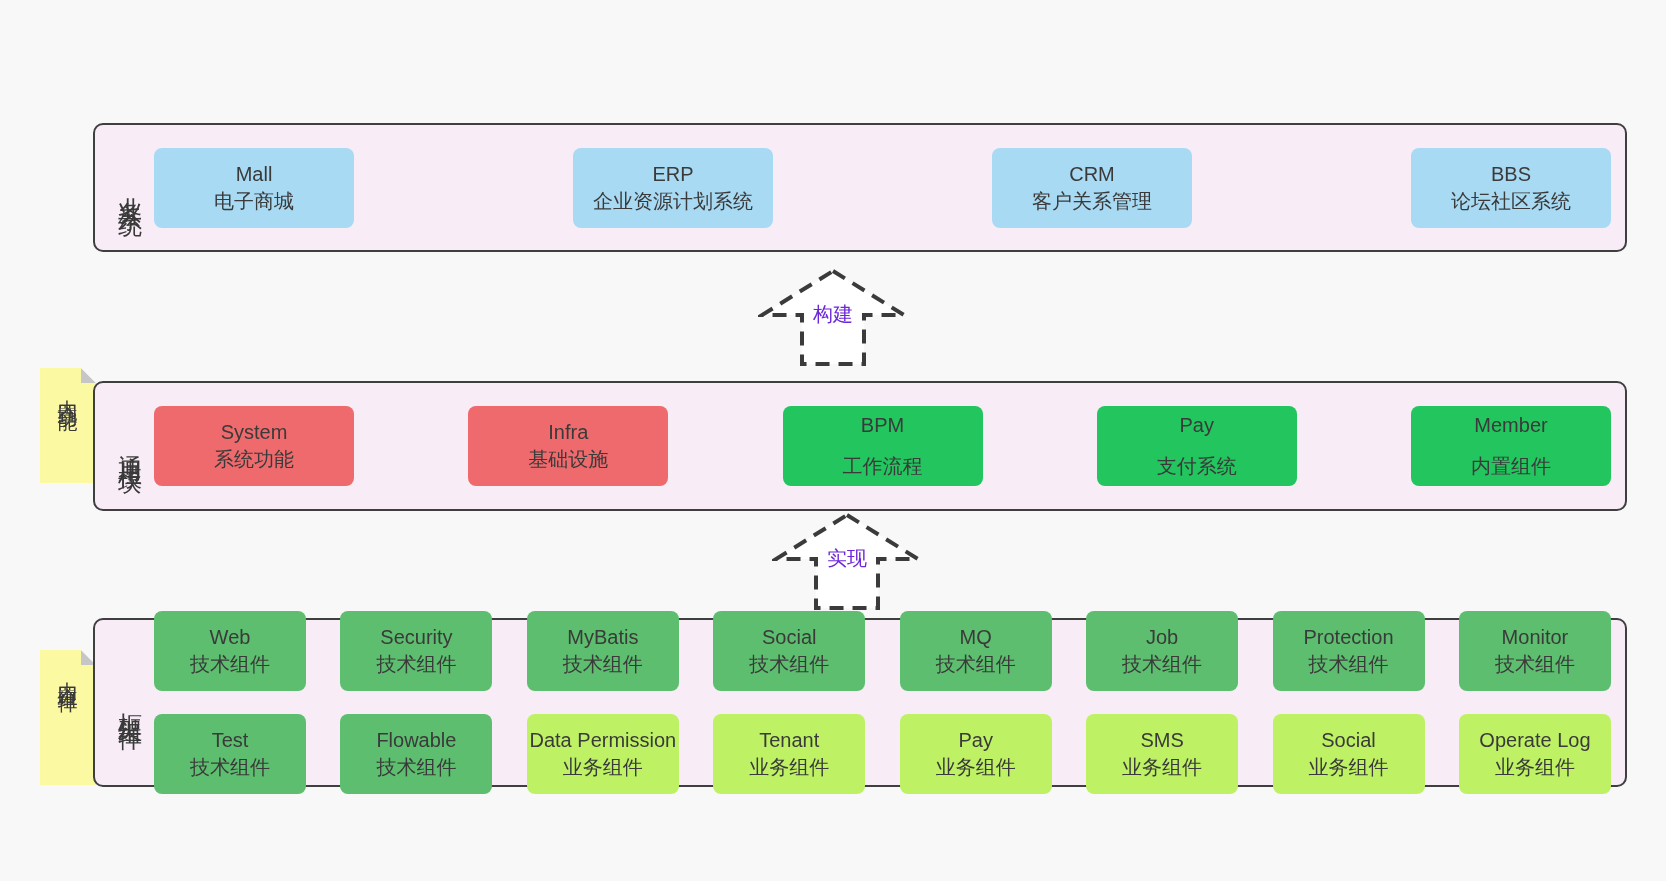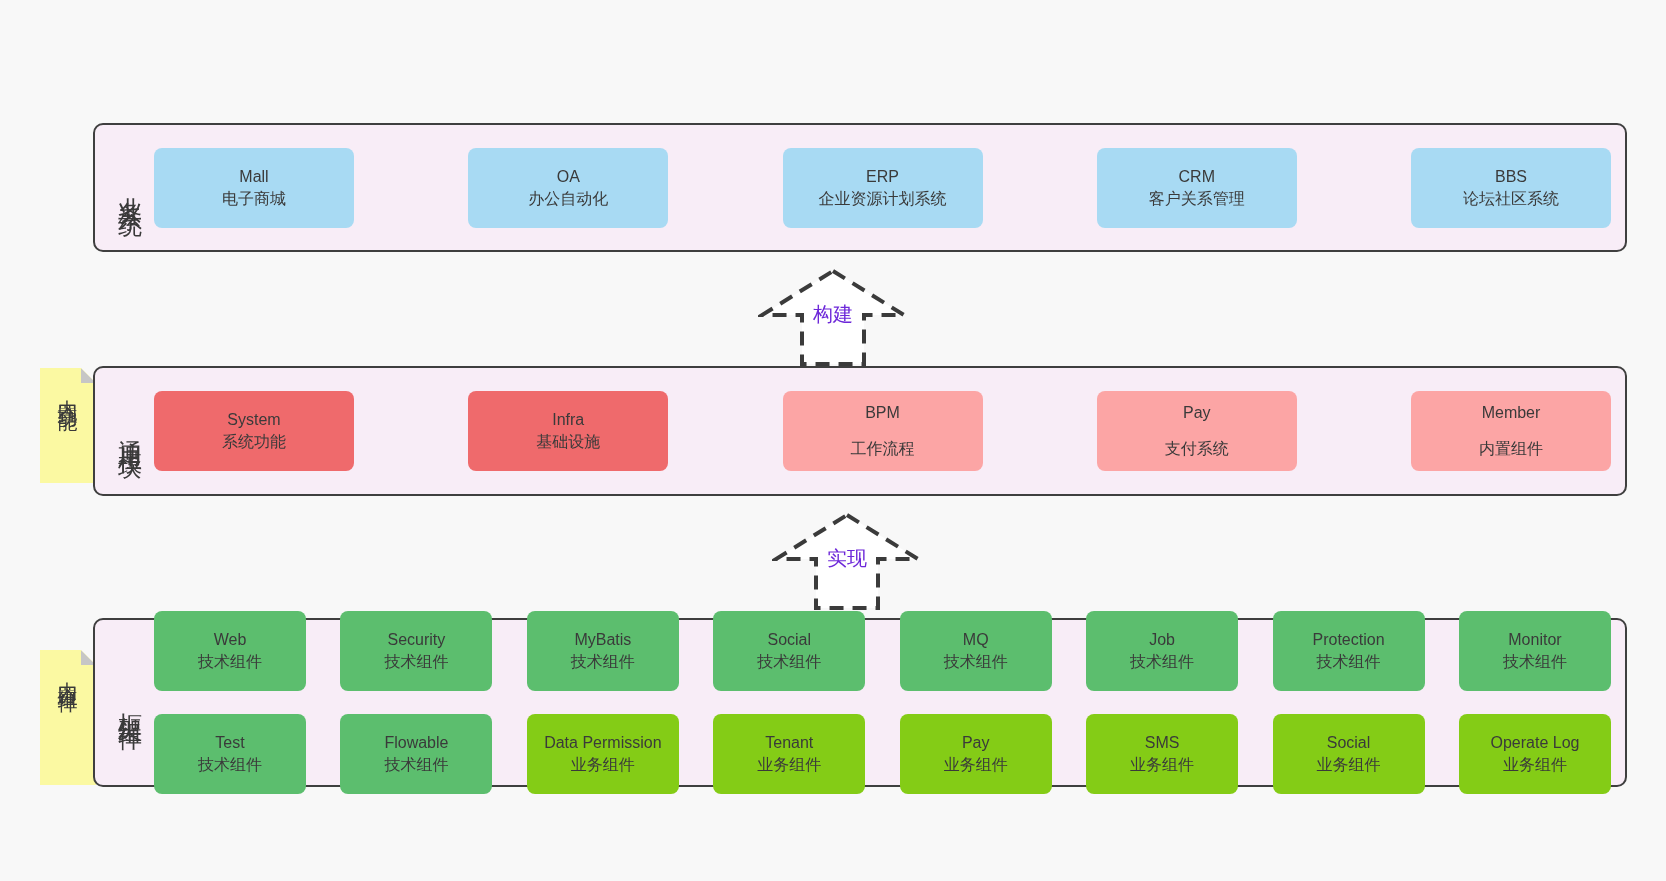--- a/index.html
+++ b/index.html
@@ -19,21 +19,21 @@
     width: 1534px;
     box-sizing: border-box;
     background: #f8edf7;
     border: 2px solid #3f3f3f;
     border-radius: 10px;
     display: flex;
     align-items: center;
     z-index: 2;
   }
   #panel-business  { top: 123px; height: 129px; }
-  #panel-modules   { top: 366px; height: 130px; }
+  #panel-modules   { top: 381px; height: 130px; }
   #panel-framework { top: 618px; height: 169px; }
 
   .vlabel {
     writing-mode: vertical-rl;
     text-orientation: upright;
     font-size: 24px;
     letter-spacing: 5px;
     line-height: 1;
     color: #3a3a3a;
     margin-left: 13px;
@@ -57,31 +57,31 @@
 
   
   .box {
     height: 80px;
     border-radius: 8px;
     display: flex;
     flex-direction: column;
     align-items: center;
     justify-content: center;
     text-align: center;
-    font-size: 16px;
+    font-size: 20px;
     line-height: 1.35;
     color: #3a3a3a;
   }
   .w200 { width: 200px; }
   .w152 { width: 152px; }
   .blue   { background: #a8daf3; }
   .red    { background: #ef6a6c; }
-  .pink   { background: #fca5a5; gap: 14px; }
+  .pink   { background: #22c55e; gap: 14px; }
   .gdark  { background: #5cbe6e; }
-  .glight { background: #84cc16; }
+  .glight { background: #bef264; }
 
   
   .note {
     position: absolute;
     left: 40px;
     width: 56px;
     background: #fbf9a2;
     z-index: 1;
     box-sizing: border-box;
     display: flex;
@@ -129,24 +129,20 @@
 
 <div class="panel" id="panel-business">
   <div class="vlabel">业务系统</div>
   <div class="rowarea">
     <div class="boxrow">
       <div class="box blue w200">
         <div>Mall</div>
         <div>电子商城</div>
       </div>
       <div class="box blue w200">
-        <div>OA</div>
-        <div>办公自动化</div>
-      </div>
-      <div class="box blue w200">
         <div>ERP</div>
         <div>企业资源计划系统</div>
       </div>
       <div class="box blue w200">
         <div>CRM</div>
         <div>客户关系管理</div>
       </div>
       <div class="box blue w200">
         <div>BBS</div>
         <div>论坛社区系统</div>

